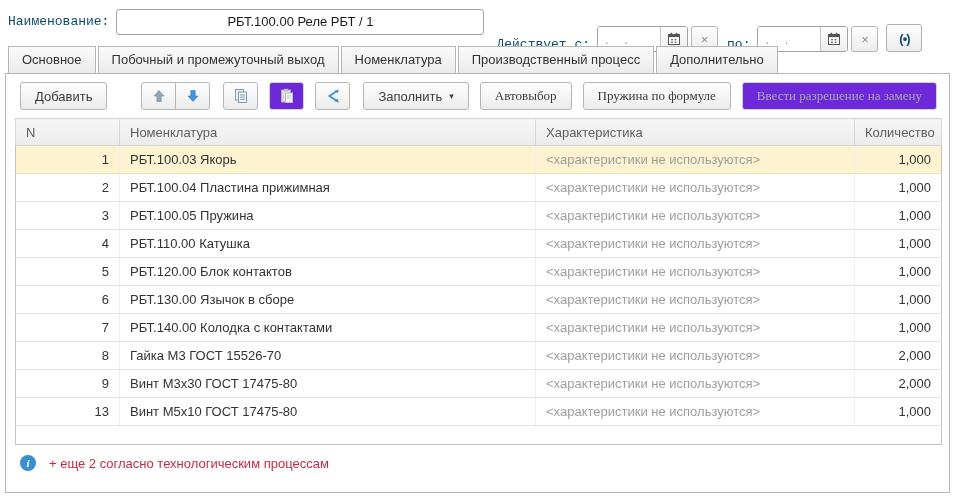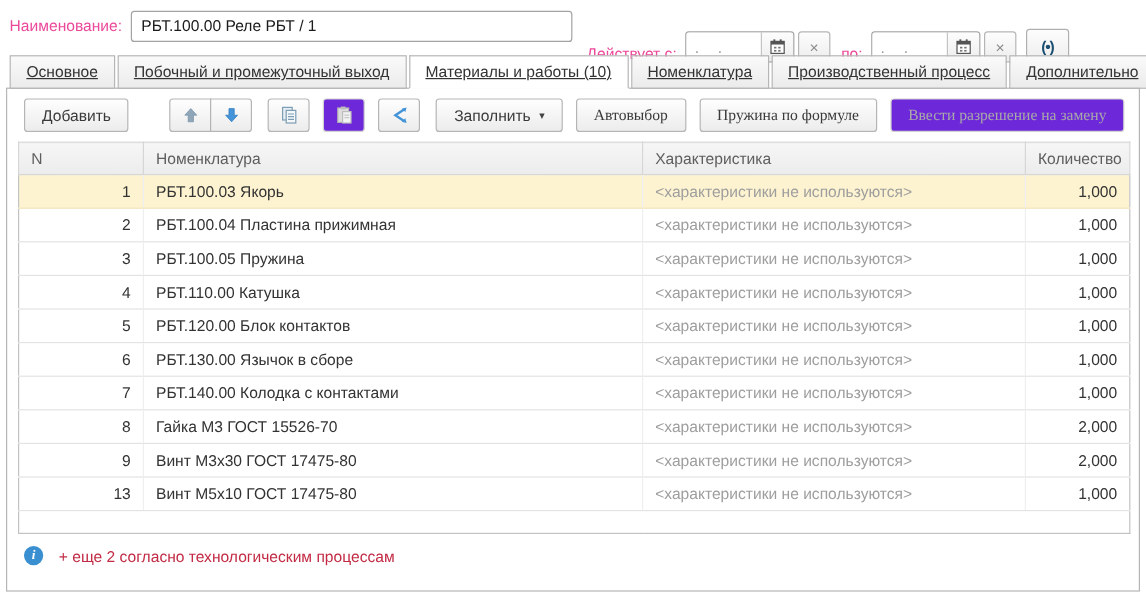--- a/index.html
+++ b/index.html
@@ -5,24 +5,24 @@
   * { box-sizing: border-box; }
   html,body { margin:0; padding:0; }
   body {
     width:955px; height:502px; background:#fff;
     font-family:"Liberation Sans","DejaVu Sans",sans-serif;
     font-size:13px; color:#333; overflow:hidden;
   }
 
   
   .top-bar { display:flex; align-items:center; padding:7px 8px 0 8px; height:36px; }
-  .lbl { color:#ec4899; white-space:nowrap; }
+  .lbl { color:#0c4a6e; white-space:nowrap;font-family:Liberation Mono, monospace; }
   .name-input {
     width:368px; height:26px; margin-left:7px; padding:0 8px;
-    border:1px solid #a3a3a3; border-radius:3px; font:13px "Liberation Sans",sans-serif; color:#1a1a1a;
+    border:1px solid #a3a3a3; border-radius:3px; font:13px "Liberation Sans",sans-serif; color:#1a1a1a;text-align:center;
   }
   .right-grp { display:flex; align-items:flex-end; margin-left:12px; }
   .date-group {
     display:flex; align-items:stretch; height:26px; margin-left:7px;
     border:1px solid #a3a3a3; border-radius:3px; overflow:hidden; background:#fff;
   }
   .date-input {
     width:62px; border:none; outline:none; padding:0 7px;
     font:13px "Liberation Sans",sans-serif; color:#555;
   }
@@ -36,21 +36,21 @@
     border:1px solid #b5b5b5; border-radius:3px; background:linear-gradient(#fdfdfd,#ededed);
     color:#8a8a8a; font-size:13px; cursor:pointer;
   }
   .history-btn {
     width:36px; height:28px; margin-left:8px; display:flex; align-items:center; justify-content:center;
     border:1px solid #b0b0b0; border-radius:3px; background:linear-gradient(#fdfdfd,#ededed);
     color:#1b4f72; font-weight:bold; font-size:13px; letter-spacing:-1px; cursor:pointer;
   }
 
   
-  .tabs { display:flex; align-items:flex-start; margin:10px 5px 0 5px; padding-left:3px; position:relative; z-index:2;text-decoration:underline; }
+  .tabs { display:flex; align-items:flex-start; margin:10px 5px 0 5px; padding-left:3px; position:relative; z-index:2; }
   .tab {
     padding:5px 13px 6px 13px; margin-right:2px; white-space:nowrap; cursor:pointer;
     border:1px solid #b6b6b6; background:linear-gradient(#fafafa,#ebebeb); color:#333;
     margin-bottom:-1px;
   }
   .tab.active { background:#fff; border-bottom:1px solid #fff; }
 
   
   .panel {
     margin:0 5px; border:1px solid #b6b6b6; background:#fff;
@@ -150,21 +150,20 @@
     </div>
     <div class="history-btn">
       <span>(•)</span>
     </div>
   </div>
 </div>
 
 <div class="tabs">
   <div class="tab">Основное</div>
   <div class="tab">Побочный и промежуточный выход</div>
-  <div class="tab active">Материалы и работы (10)</div>
   <div class="tab">Номенклатура</div>
   <div class="tab">Производственный процесс</div>
   <div class="tab">Дополнительно</div>
 </div>
 
 <div class="panel">
 
   <div class="toolbar">
     <button class="btn">Добавить</button>
 

